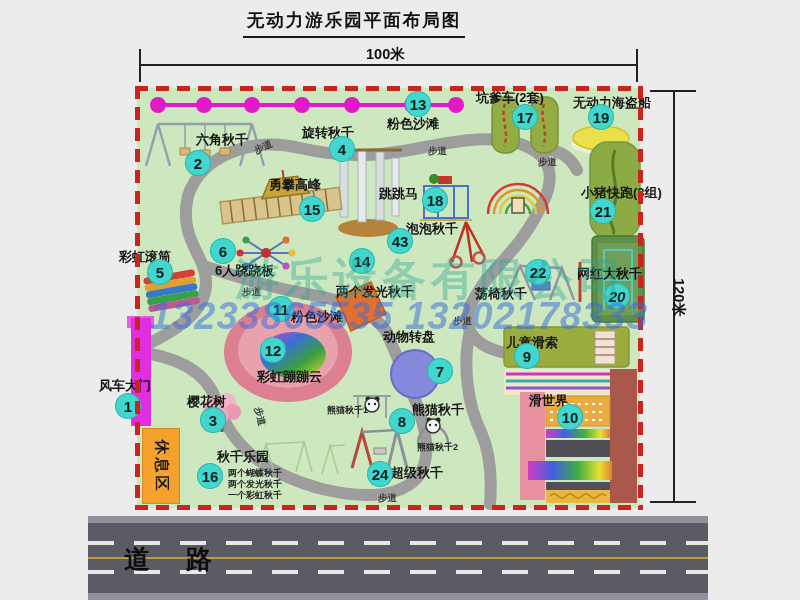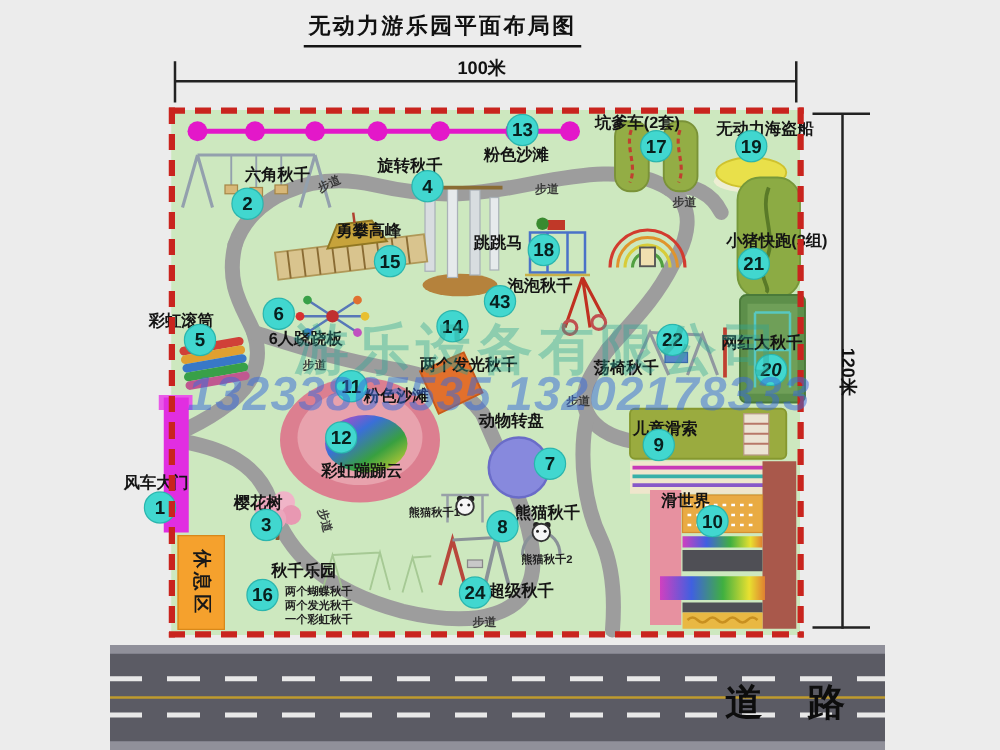--- a/index.html
+++ b/index.html
@@ -36,21 +36,21 @@
   #wm-company{position:absolute;left:235px;top:250px;font-size:44px;font-weight:bold;
          color:rgba(45,165,150,.40);letter-spacing:5px;z-index:5;white-space:nowrap;pointer-events:none;}
   #wm-phone{position:absolute;left:150px;top:295px;font-size:38px;font-weight:bold;
          color:rgba(58,108,216,.52);letter-spacing:1px;z-index:5;white-space:nowrap;pointer-events:none;font-style:italic;}
   
   #road{position:absolute;left:88px;top:516px;width:624px;height:84px;background:#5b5b64;z-index:1;}
   .road-edge{position:absolute;left:0;width:624px;height:7px;background:#90909a;}
   .road-dash{position:absolute;left:0;width:624px;height:4px;
          background:repeating-linear-gradient(90deg,#e8e8e8 0 26px,rgba(0,0,0,0) 26px 46px);}
   #road-center{position:absolute;left:0;top:41px;width:624px;height:2px;background:#bf9b2e;}
-  #road-label{position:absolute;left:0;right:0;top:26px;text-align:right;font-size:30px;
+  #road-label{position:absolute;left:0;right:0;top:26px;text-align:left;font-size:26px;
          font-weight:bold;color:#0d0d0d;letter-spacing:36px;text-indent:36px;}
 </style>
 </head>
 <body>
 
 <div id="canvas">
 
   <div id="title-wrap">
     <span>无动力游乐园平面布局图</span>
   </div>

